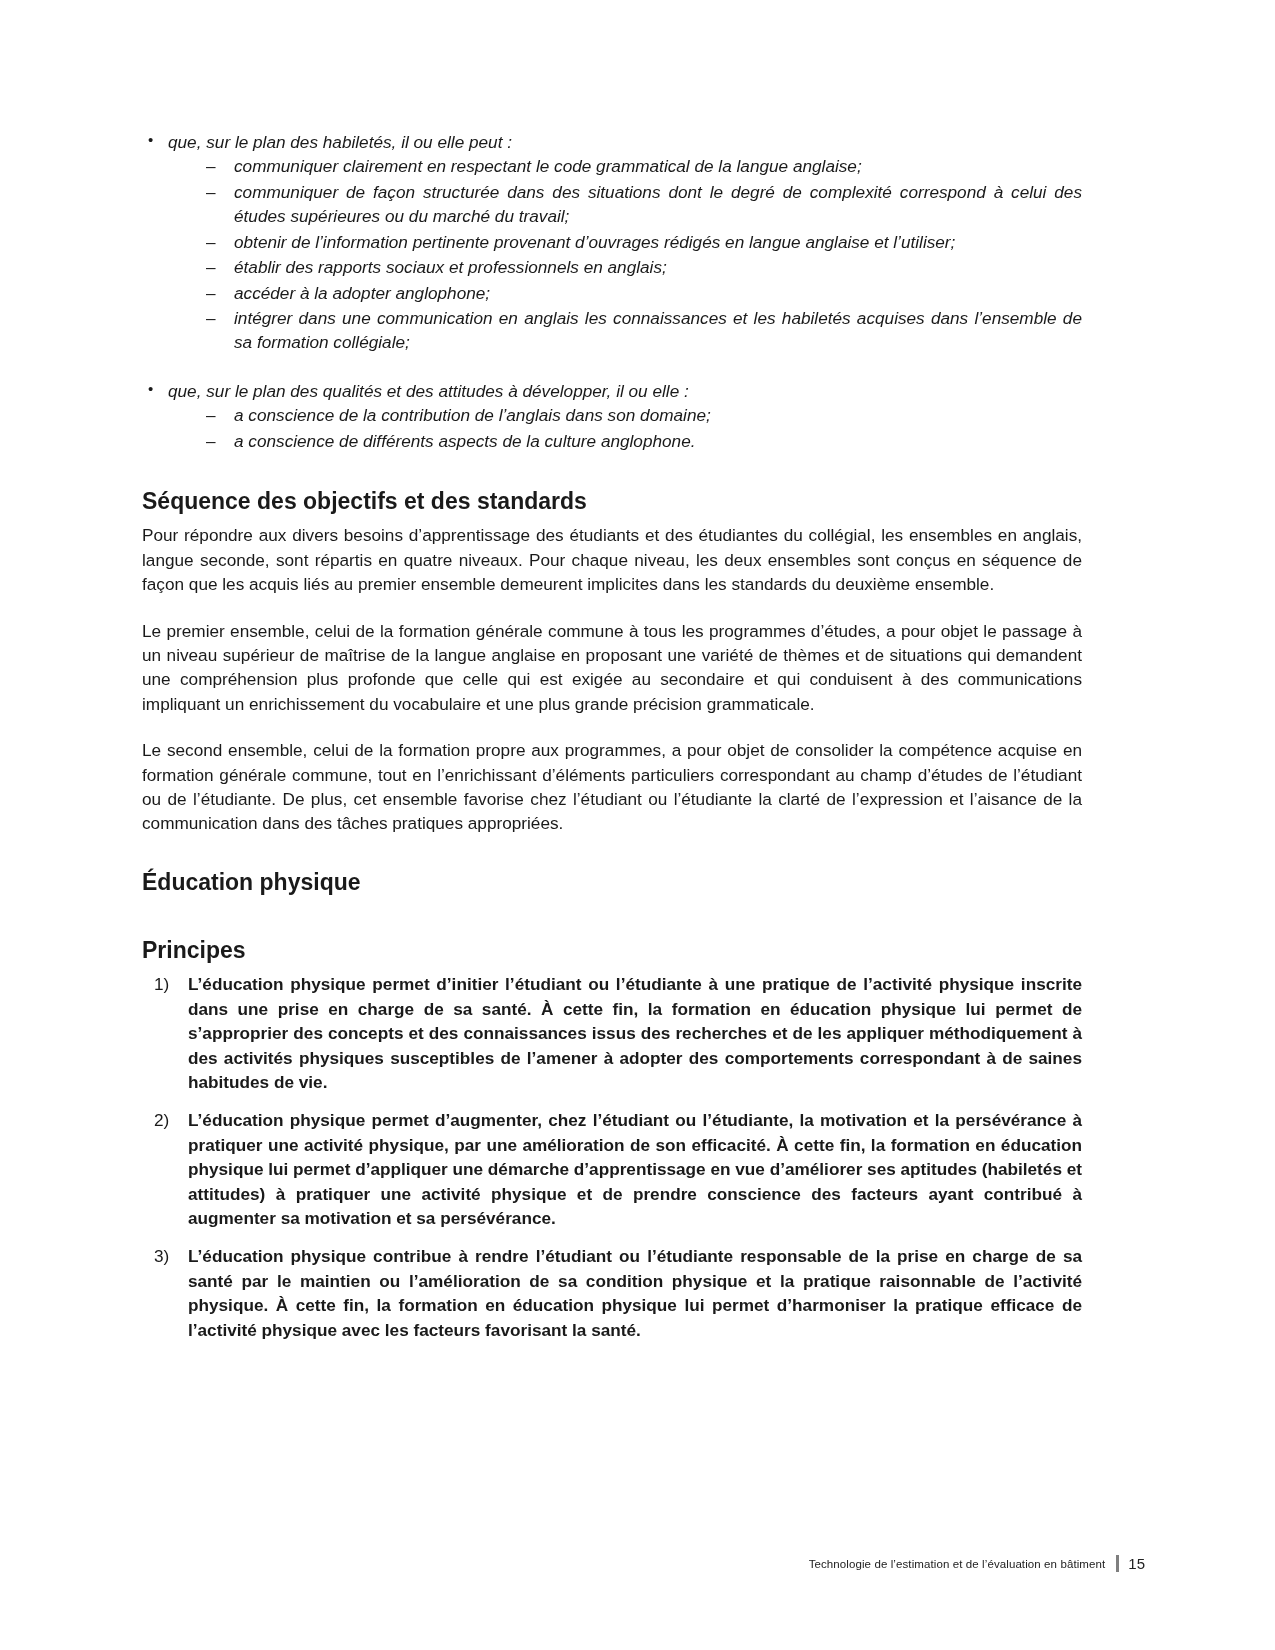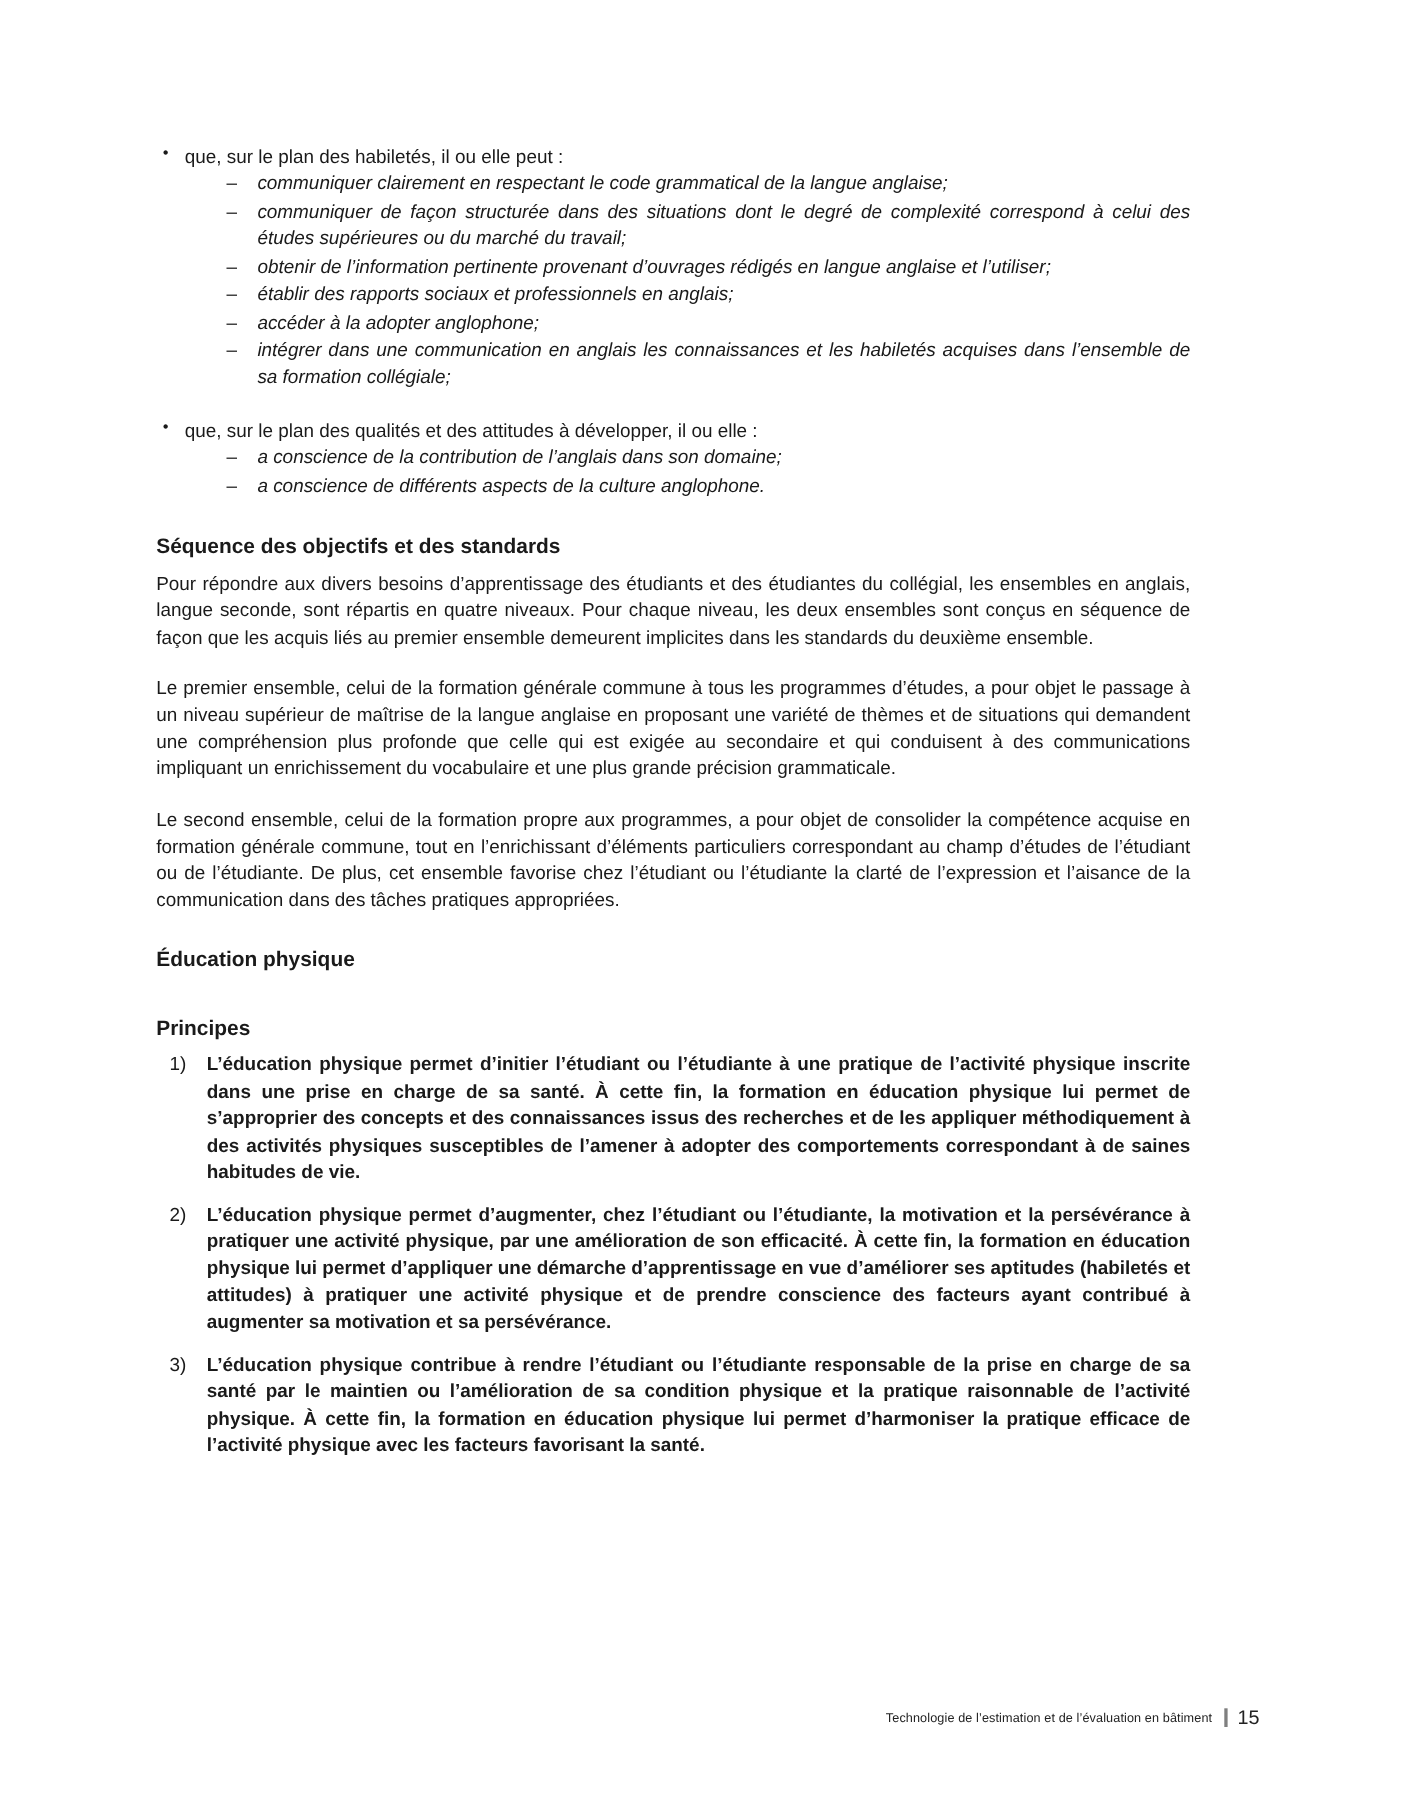--- a/index.html
+++ b/index.html
@@ -43,20 +43,21 @@
   li.bullet > .bullet-mark {
     position: absolute;
     left: 6px;
     top: -1px;
     font-size: 15px;
     line-height: 1.5;
   }
   li.bullet > .bullet-text {
     display: block;
     text-align: justify;
+    font-style: italic;
   }
 
   ul.dashes {
     list-style: none;
     margin: 0 0 0 0;
     padding: 0 0 0 36px;
   }
   li.dash {
     position: relative;
     padding-left: 30px;
@@ -69,21 +70,21 @@
   }
   li.dash > .dash-text {
     display: block;
     text-align: justify;
     font-style: italic;
   }
   .gap-md { height: 22px; }
   .gap-lg { height: 30px; }
 
   h2.section-heading {
-    font-size: 19px;
+    font-size: 23px;
     font-weight: bold;
     margin: 0 0 6px 0;
     line-height: 1.4;
   }
 
   p.para {
     margin: 0 0 0 0;
     text-align: justify;
   }
 
@@ -119,21 +120,21 @@
     font-size: 11.5px;
     color: #222;
   }
   .footer-title { letter-spacing: 0.1px; }
   .footer-rule {
     width: 3px;
     height: 17px;
     background: #7f7f7f;
     margin: 0 9px 0 11px;
   }
-  .footer-page { font-size: 18px; }
+  .footer-page { font-size: 15px; }
 </style>
 </head>
 <body>
 
 <div class="page">
   <div class="content">
 
     <ul class="bullets">
       <li class="bullet">
         <span class="bullet-mark">•</span>

